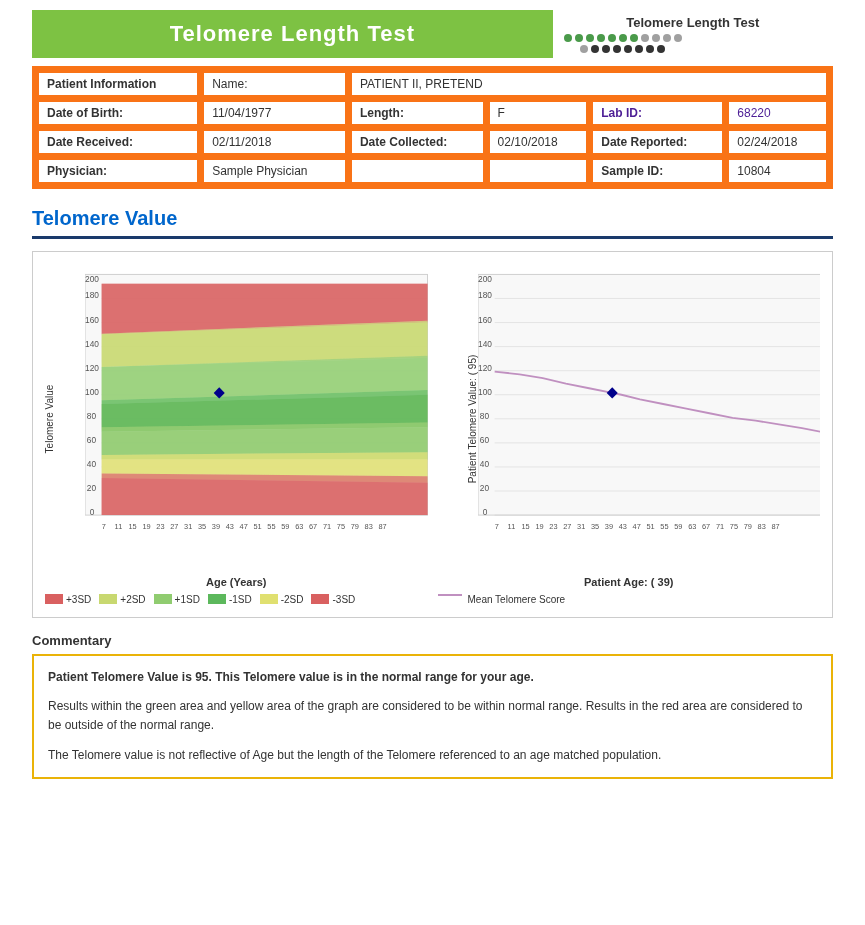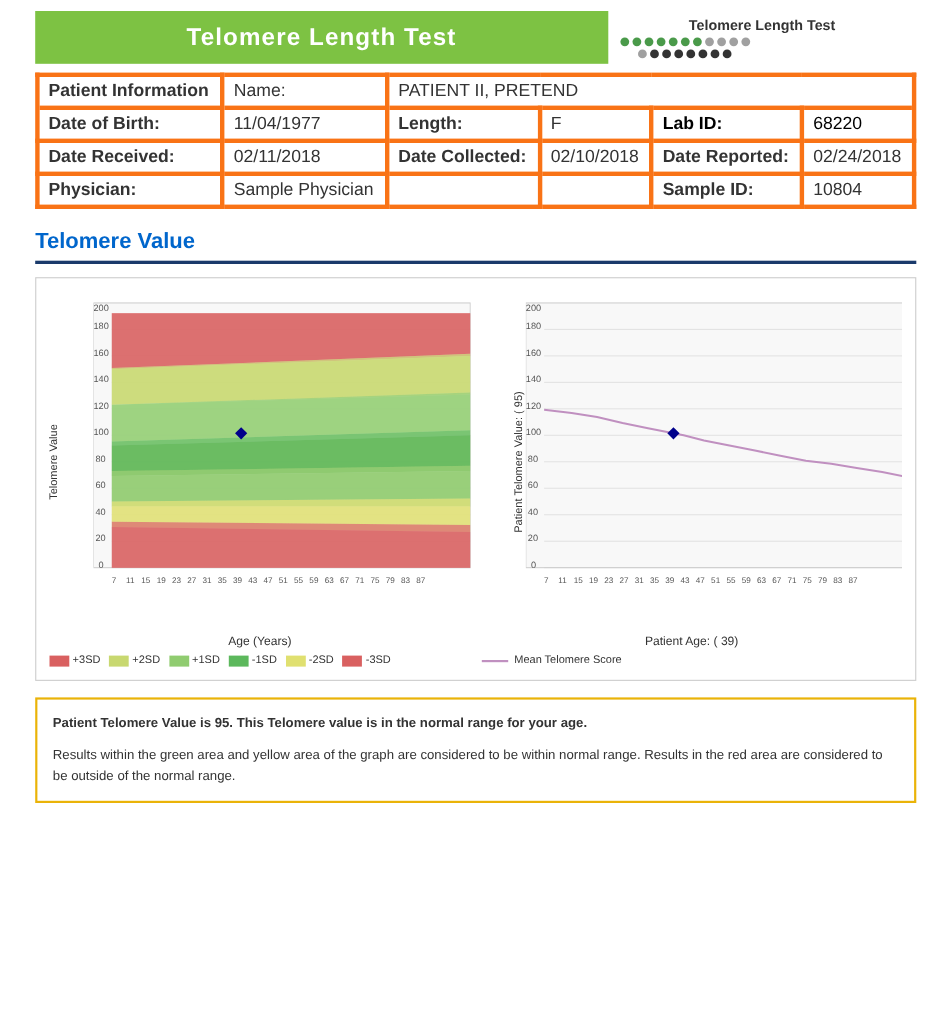--- a/index.html
+++ b/index.html
@@ -31,23 +31,23 @@
       font-weight: bold;
       color: #333;
       display: block;
       margin-bottom: 4px;
     }
     .logo-dots { display: flex; gap: 3px; justify-content: center; flex-wrap: wrap; width: 120px; }
     .dot { width: 8px; height: 8px; border-radius: 50%; display: inline-block; }
 
     
     .info-table { width: 100%; border-collapse: collapse; border: 1px solid #ccc; margin-bottom: 5px; }
-    .info-table td { padding: 4px 8px; border: 4px solid #f97316; font-size: 16px; }
+    .info-table td { padding: 4px 8px; border: 7px solid #f97316; font-size: 12px; }
     .info-table .label { font-weight: bold; color: #333; }
-    .info-table .link { color: #000000; }
+    .info-table .link { color: #4c1d95; }
     .patient-name-row td { border-bottom: 1px solid #ccc; }
 
     
     .section-title {
       font-size: 20px;
       font-weight: bold;
       color: #0066cc;
       margin: 18px 0 6px 0;
     }
     .section-divider { border: none; border-top: 3px solid #1a3a6b; margin-bottom: 12px; }
@@ -63,21 +63,21 @@
     .chart-box { flex: 1; position: relative; }
 
     .chart-area {
       position: relative;
       width: 100%;
       height: 280px;
     }
 
     
     .legend { display: flex; flex-wrap: wrap; gap: 8px; margin-top: 6px; font-size: 10px; align-items: center; }
-    .legend-item { display: flex; align-items: center; gap: 3px; }
+    .legend-item { display: flex; align-items: flex-start; gap: 3px; }
     .legend-color { width: 18px; height: 10px; display: inline-block; }
 
     
     .commentary-label { font-weight: bold; font-size: 13px; margin-bottom: 6px; }
     .commentary-box {
       border: 2px solid #eab308;
       padding: 12px 14px;
       font-size: 12px;
       line-height: 1.6;
     }
@@ -96,21 +96,21 @@
       color: #333;
     }
     .chart-wrapper {
       position: relative;
       padding-left: 40px;
       padding-bottom: 30px;
     }
     .x-axis-label {
       text-align: center;
       font-size: 11px;
-      font-weight: normal;
+      font-weight: bold;
       margin-top: 2px;
     }
   </style>
 </head>
 <body>
 
 <div class="page-wrapper">
 
   <table class="header-table">
     <tbody>
@@ -364,22 +364,24 @@
         <div class="legend">
           <div class="legend-item">
             <span style="display:inline-block;width:24px;height:2px;background:#c090c0;vertical-align:middle;margin-right:3px;"></span>
             <span>Mean Telomere Score</span>
           </div>
         </div>
       </div>
     </div>
 
     <div>
+      <div class="commentary-label">Commentary</div>
       <div class="commentary-box">
         <p>
           <span class="commentary-bold">Patient Telomere Value is 95. This Telomere value is in the normal range for your age.</span>
         </p>
         <p>Results within the green area and yellow area of the graph are considered to be within normal range. Results in the red area are considered to be outside of the normal range.</p>
+        <p>The Telomere value is not reflective of Age but the length of the Telomere referenced to an age matched population.</p>
       </div>
     </div>
 
   </div>
 </div>
 
 </body></html>

